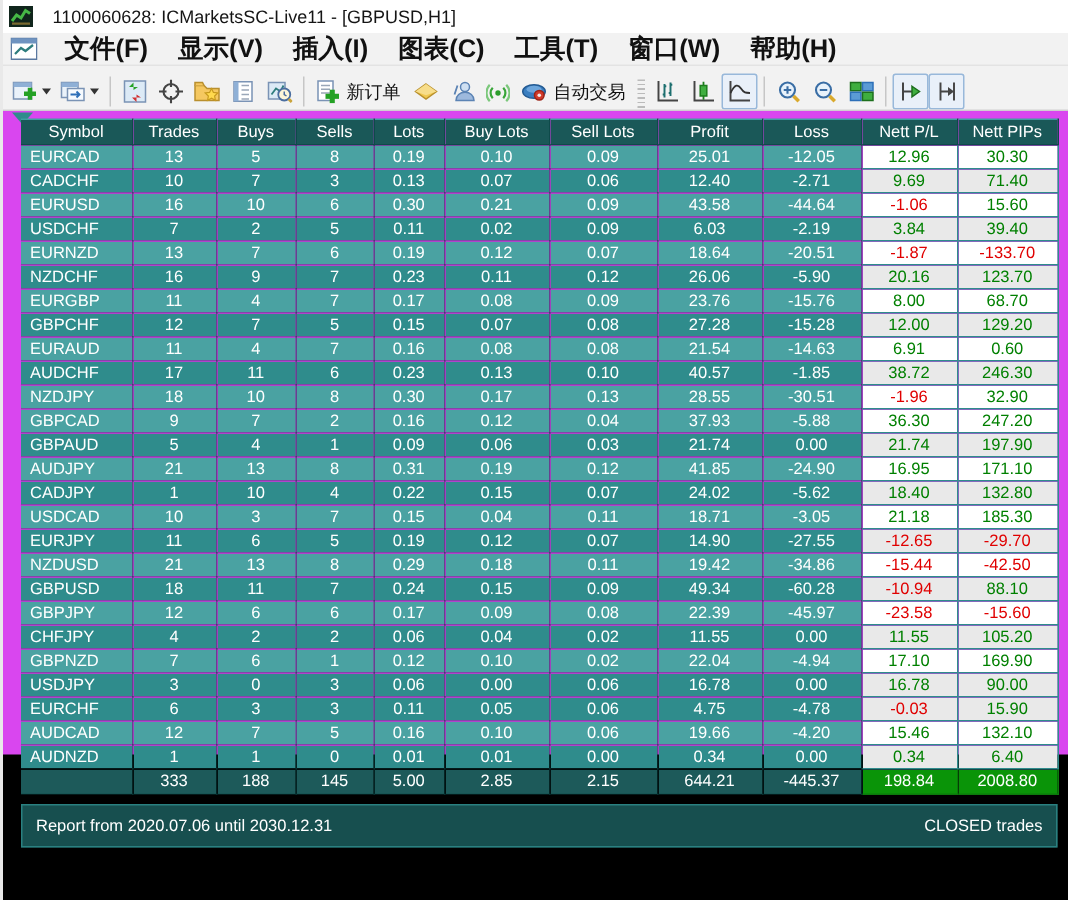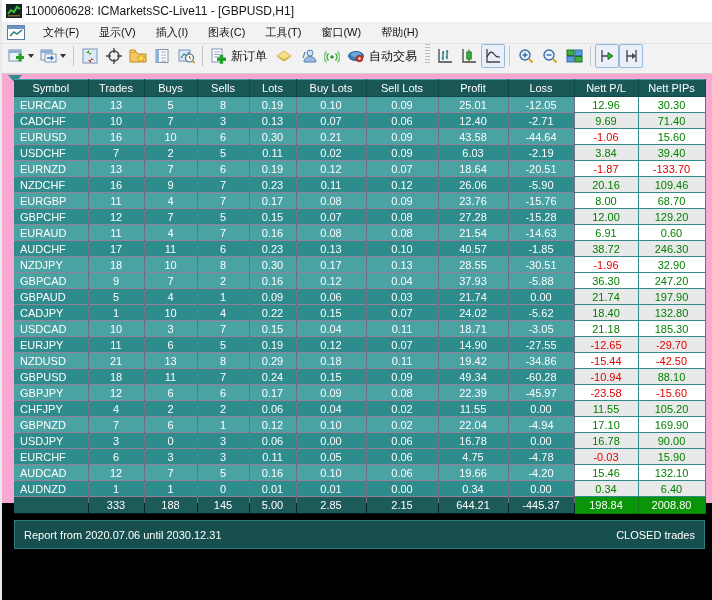--- a/index.html
+++ b/index.html
@@ -1,39 +1,39 @@
 <!DOCTYPE html>
 <html style="--header-bg: #1a5858; --row-light: #4aa2a2; --row-dark: #2f8c8c; --totals-bg: #1d5a5a; --totals-green: #0a9408; --profit-green: #008000; --loss-red: #e00000; --footer-bg: #174f4f;"><head>
 <meta charset="utf-8">
 <style>
   * { margin:0; padding:0; box-sizing:border-box; }
   html,body { width:712px; height:600px; font-family:"Liberation Sans",sans-serif; }
   .window { width:712px; height:600px; background:#000; overflow:hidden; position:relative; border-left:2px solid #e9e9e9; }
 
   
-  .titlebar { height:22px; background:#ffffff; display:flex; align-items:center; gap:3px; padding-left:4px; }
+  .titlebar { height:22px; background:#ffffff; display:flex; align-items:center; gap:13px; padding-left:4px; }
   .app-icon { width:16px; height:16px; flex:0 0 16px; }
   .title-text { font-size:12px; color:#151515; white-space:nowrap; }
 
   
   .menubar { height:22px; background:#f2f2f2; display:flex; align-items:center; border-bottom:1px solid #e3e3e3; }
   .menu-chart-icon { width:18px; height:15px; margin:0 8px 0 5px; }
-  .menu-item { font-size:11px; color:#111; padding:2px 10px; cursor:default; }
+  .menu-item { font-size:17px; color:#111; padding:2px 10px; cursor:default;font-weight:bold; }
 
   
-  .toolbar { height:30px; background:#f2f2f2; display:flex; align-items:flex-start; padding-left:3px; border-bottom:1px solid #cfcfcf; overflow:hidden; }
+  .toolbar { height:30px; background:#f2f2f2; display:flex; align-items:flex-end; padding-left:3px; border-bottom:1px solid #cfcfcf; overflow:hidden; }
   .tbtn { height:24px; min-width:24px; display:inline-flex; align-items:center; justify-content:center; border:1px solid transparent; border-radius:2px; gap:2px; padding:0 2px; }
   .tbtn.pressed { background:#e9f0f9; border-color:#98b8da; }
   .tbtn .lbl { font-size:12px; color:#111; white-space:nowrap; padding:0 2px; }
   .caret { width:0; height:0; border-left:3px solid transparent; border-right:3px solid transparent; border-top:4px solid #333; margin-left:1px; }
   .tsep { width:1px; height:20px; background:#c6c6c6; margin:2px 4px; }
   .tgrip { width:5px; height:20px; margin:0 3px; background:repeating-linear-gradient(to bottom,#bbb 0 1px,transparent 1px 3px); }
 
   
-  .chart-area { position:relative; height:429px; background:#f9a8d4; }
+  .chart-area { position:relative; height:429px; background:#d946ef; }
   .corner-marker { position:absolute; left:6px; top:1px; width:0; height:0; border-left:7px solid transparent; border-right:7px solid transparent; border-top:8px solid #2f8c8c; }
   .panel { position:absolute; left:12px; top:5px; width:691px; }
 
   table.stats { border-collapse:collapse; table-layout:fixed; width:691px; font-size:11px; border-top:1px solid #3fa0a0; }
   .stats th { height:17px; background:var(--header-bg); color:#fff; font-weight:normal; font-size:11px;
               border-right:1px solid #0e4a4a; border-bottom:1px solid #0e4a4a; overflow:hidden; white-space:nowrap; }
   .stats td { height:16px; padding:0; text-align:center; color:#fff; overflow:hidden; white-space:nowrap;
               border-right:1px solid rgba(8,64,64,.55); border-bottom:1px solid rgba(8,64,64,.4); }
   tr.light td { background:var(--row-light); }
   tr.dark  td { background:var(--row-dark); }
@@ -336,21 +336,21 @@
               <td class="sym">NZDCHF</td>
               <td>16</td>
               <td>9</td>
               <td>7</td>
               <td>0.23</td>
               <td>0.11</td>
               <td>0.12</td>
               <td>26.06</td>
               <td>-5.90</td>
               <td class="nett pos">20.16</td>
-              <td class="nett pos">109.46</td>
+              <td class="nett pos">123.70</td>
             </tr>
             <tr class="light">
               <td class="sym">EURGBP</td>
               <td>11</td>
               <td>4</td>
               <td>7</td>
               <td>0.17</td>
               <td>0.08</td>
               <td>0.09</td>
               <td>23.76</td>
@@ -428,20 +428,33 @@
               <td>5</td>
               <td>4</td>
               <td>1</td>
               <td>0.09</td>
               <td>0.06</td>
               <td>0.03</td>
               <td>21.74</td>
               <td>0.00</td>
               <td class="nett pos">21.74</td>
               <td class="nett pos">197.90</td>
+            </tr>
+            <tr class="light">
+              <td class="sym">AUDJPY</td>
+              <td>21</td>
+              <td>13</td>
+              <td>8</td>
+              <td>0.31</td>
+              <td>0.19</td>
+              <td>0.12</td>
+              <td>41.85</td>
+              <td>-24.90</td>
+              <td class="nett pos">16.95</td>
+              <td class="nett pos">171.10</td>
             </tr>
             <tr class="dark">
               <td class="sym">CADJPY</td>
               <td>1</td>
               <td>10</td>
               <td>4</td>
               <td>0.22</td>
               <td>0.15</td>
               <td>0.07</td>
               <td>24.02</td>

